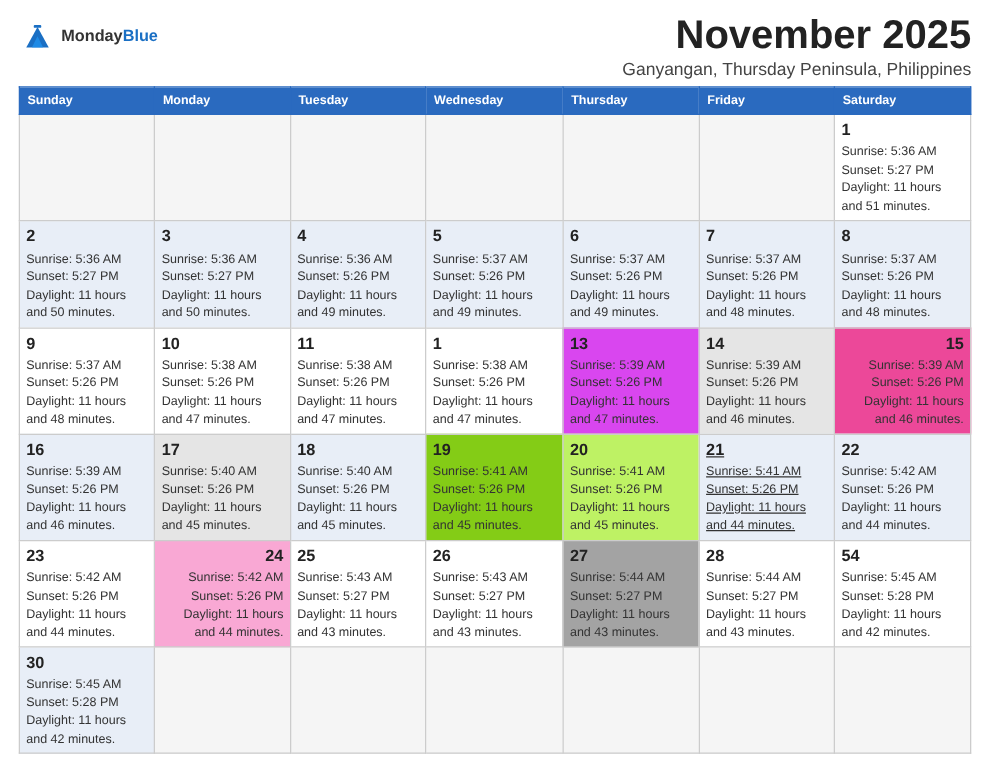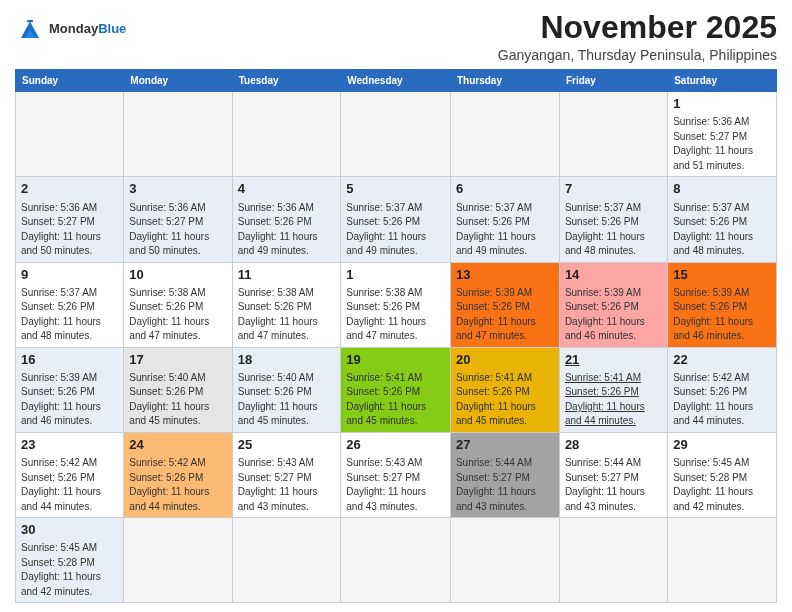--- a/index.html
+++ b/index.html
@@ -178,29 +178,29 @@
             <div class="day-info">Sunrise: 5:38 AM<br>Sunset: 5:26 PM<br>Daylight: 11 hours<br>and 47 minutes.</div>
           </td>
           <td style="background: rgb(255, 255, 255);">
             <span class="day-number">11</span>
             <div class="day-info">Sunrise: 5:38 AM<br>Sunset: 5:26 PM<br>Daylight: 11 hours<br>and 47 minutes.</div>
           </td>
           <td style="background: rgb(255, 255, 255);">
             <span class="day-number">1</span>
             <div class="day-info">Sunrise: 5:38 AM<br>Sunset: 5:26 PM<br>Daylight: 11 hours<br>and 47 minutes.</div>
           </td>
-          <td style="background: #f97316;">
+          <td style="background: #d946ef;">
             <span class="day-number">13</span>
             <div class="day-info">Sunrise: 5:39 AM<br>Sunset: 5:26 PM<br>Daylight: 11 hours<br>and 47 minutes.</div>
           </td>
-          <td style="background: #fca5a5;">
+          <td style="background: #e5e5e5;">
             <span class="day-number">14</span>
             <div class="day-info">Sunrise: 5:39 AM<br>Sunset: 5:26 PM<br>Daylight: 11 hours<br>and 46 minutes.</div>
           </td>
-          <td style="background: #f97316;">
+          <td style="background: #ec4899; text-align: right;">
             <span class="day-number">15</span>
             <div class="day-info">Sunrise: 5:39 AM<br>Sunset: 5:26 PM<br>Daylight: 11 hours<br>and 46 minutes.</div>
           </td>
         </tr>
         <tr>
           <td style="background: rgb(232, 238, 247);">
             <span class="day-number">16</span>
             <div class="day-info">Sunrise: 5:39 AM<br>Sunset: 5:26 PM<br>Daylight: 11 hours<br>and 46 minutes.</div>
           </td>
           <td style="background: #e5e5e5;">
@@ -208,60 +208,60 @@
             <div class="day-info">Sunrise: 5:40 AM<br>Sunset: 5:26 PM<br>Daylight: 11 hours<br>and 45 minutes.</div>
           </td>
           <td style="background: rgb(232, 238, 247);">
             <span class="day-number">18</span>
             <div class="day-info">Sunrise: 5:40 AM<br>Sunset: 5:26 PM<br>Daylight: 11 hours<br>and 45 minutes.</div>
           </td>
           <td style="background: #84cc16;">
             <span class="day-number">19</span>
             <div class="day-info">Sunrise: 5:41 AM<br>Sunset: 5:26 PM<br>Daylight: 11 hours<br>and 45 minutes.</div>
           </td>
-          <td style="background: #eab308;">
+          <td style="background: #bef264;">
             <span class="day-number">20</span>
             <div class="day-info">Sunrise: 5:41 AM<br>Sunset: 5:26 PM<br>Daylight: 11 hours<br>and 45 minutes.</div>
           </td>
           <td style="background: rgb(232, 238, 247); text-decoration: underline;">
             <span class="day-number">21</span>
             <div class="day-info">Sunrise: 5:41 AM<br>Sunset: 5:26 PM<br>Daylight: 11 hours<br>and 44 minutes.</div>
           </td>
           <td style="background: rgb(232, 238, 247);">
             <span class="day-number">22</span>
             <div class="day-info">Sunrise: 5:42 AM<br>Sunset: 5:26 PM<br>Daylight: 11 hours<br>and 44 minutes.</div>
           </td>
         </tr>
         <tr>
           <td style="background: rgb(255, 255, 255);">
             <span class="day-number">23</span>
             <div class="day-info">Sunrise: 5:42 AM<br>Sunset: 5:26 PM<br>Daylight: 11 hours<br>and 44 minutes.</div>
           </td>
-          <td style="background: #fdba74;">
+          <td style="background: #f9a8d4; text-align: right;">
             <span class="day-number">24</span>
             <div class="day-info">Sunrise: 5:42 AM<br>Sunset: 5:26 PM<br>Daylight: 11 hours<br>and 44 minutes.</div>
           </td>
           <td style="background: rgb(255, 255, 255);">
             <span class="day-number">25</span>
             <div class="day-info">Sunrise: 5:43 AM<br>Sunset: 5:27 PM<br>Daylight: 11 hours<br>and 43 minutes.</div>
           </td>
           <td style="background: rgb(255, 255, 255); border-radius: 11px;">
             <span class="day-number">26</span>
             <div class="day-info">Sunrise: 5:43 AM<br>Sunset: 5:27 PM<br>Daylight: 11 hours<br>and 43 minutes.</div>
           </td>
           <td style="background: #a3a3a3;">
             <span class="day-number">27</span>
             <div class="day-info">Sunrise: 5:44 AM<br>Sunset: 5:27 PM<br>Daylight: 11 hours<br>and 43 minutes.</div>
           </td>
           <td style="background: rgb(255, 255, 255);">
             <span class="day-number">28</span>
             <div class="day-info">Sunrise: 5:44 AM<br>Sunset: 5:27 PM<br>Daylight: 11 hours<br>and 43 minutes.</div>
           </td>
           <td style="background: rgb(255, 255, 255);">
-            <span class="day-number">29</span>
+            <span class="day-number">54</span>
             <div class="day-info">Sunrise: 5:45 AM<br>Sunset: 5:28 PM<br>Daylight: 11 hours<br>and 42 minutes.</div>
           </td>
         </tr>
         <tr>
           <td style="background: rgb(232, 238, 247);">
             <span class="day-number">30</span>
             <div class="day-info">Sunrise: 5:45 AM<br>Sunset: 5:28 PM<br>Daylight: 11 hours<br>and 42 minutes.</div>
           </td>
           <td class="empty" style="background: rgb(245, 245, 245);"></td>
           <td class="empty" style="background: rgb(245, 245, 245);"></td>

